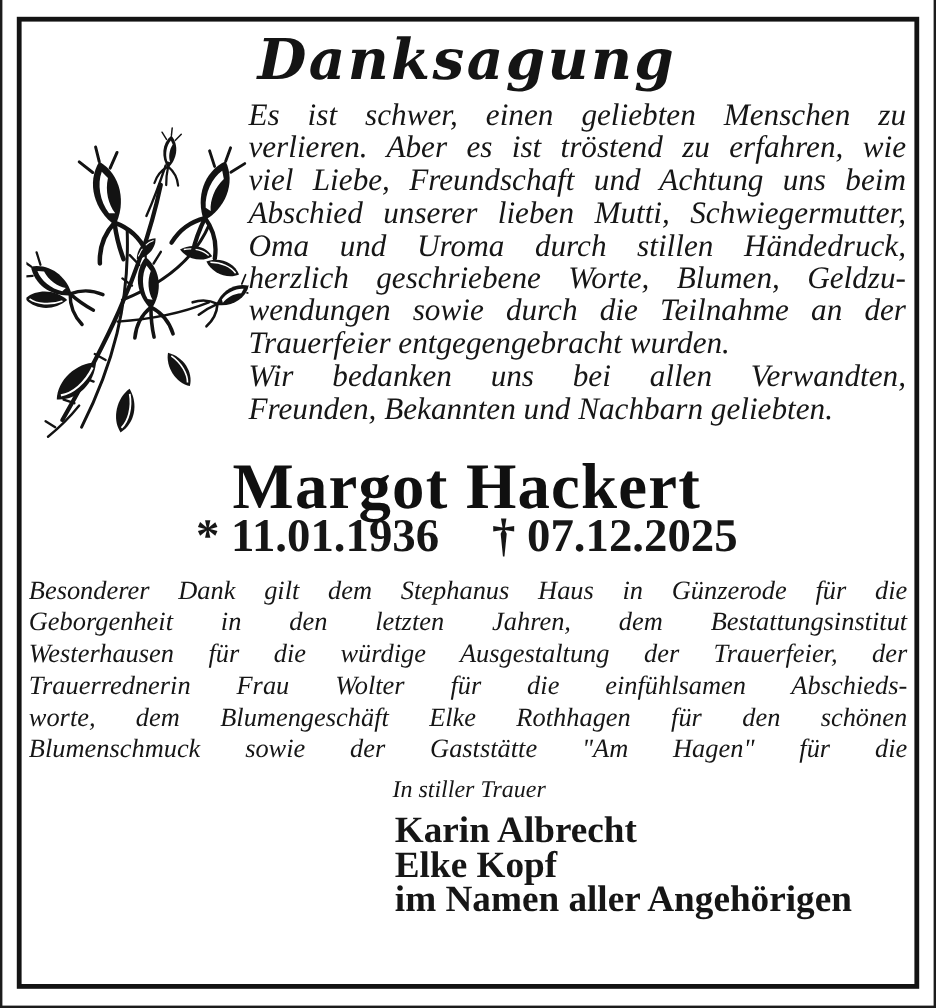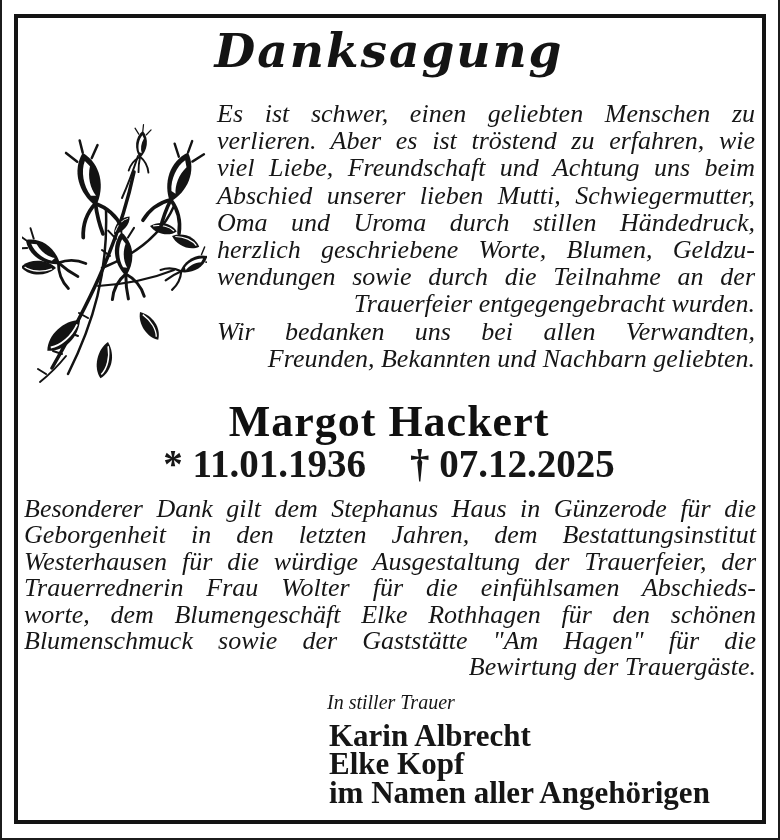--- a/index.html
+++ b/index.html
@@ -29,49 +29,49 @@
     text-align: center;
     font-family: "DejaVu Serif", serif;
     font-style: italic;
     font-weight: 700;
     font-size: 47px;
     line-height: 58px;
     letter-spacing: 2px;
     color: #141414;
   }
 
-  .top-row { display: flex; margin-top: 20px; gap: 10px; }
+  .top-row { display: flex; margin-top: 2px; }
   .flower-col { flex: 0 0 185px; width: 185px; padding-top: 6px; }
   .intro-col {
     flex: 1;
     padding-right: 1px;
     font-style: italic;
     font-size: 26px;
     line-height: 27.2px;
   }
 
   .jline { text-align: justify; text-align-last: justify; }
-  .lline { text-align: right; }
+  .lline { text-align: left; }
 
   .name-block { margin-top: 8px; text-align: center; }
   .deceased-name {
     font-weight: 700;
-    font-size: 44px;
+    font-size: 54px;
     line-height: 48px;
     letter-spacing: 1px;
     color: #101010;
   }
   .dates { margin-top: 1px; font-weight: 700; font-size: 39px; line-height: 33px; text-align: center; }
   .dates .birth { margin-right: 44px; }
 
   .thanks {
     margin-top: 16px;
     padding-left: 2px;
     font-style: italic;
-    font-size: 26px;
+    font-size: 22px;
     line-height: 26.4px;
   }
 
   .closing {
     margin: 6px 0 0 305px;
     font-style: italic;
     font-size: 20px;
     line-height: 30px;
   }
 
@@ -158,21 +158,20 @@
       </div>
     </div>
 
     <div class="thanks">
       <div class="jline">Besonderer Dank gilt dem Stephanus Haus in Günzerode für die</div>
       <div class="jline">Geborgenheit in den letzten Jahren, dem Bestattungsinstitut</div>
       <div class="jline">Westerhausen für die würdige Ausgestaltung der Trauerfeier, der</div>
       <div class="jline">Trauerrednerin Frau Wolter für die einfühlsamen Abschieds-</div>
       <div class="jline">worte, dem Blumengeschäft Elke Rothhagen für den schönen</div>
       <div class="jline">Blumenschmuck sowie der Gaststätte "Am Hagen" für die</div>
-      <div class="lline">Bewirtung der Trauergäste.</div>
     </div>
 
     <div class="closing">In stiller Trauer</div>
 
     <div class="mourners">
       <div>Karin Albrecht</div>
       <div>Elke Kopf</div>
       <div>im Namen aller Angehörigen</div>
     </div>
 

